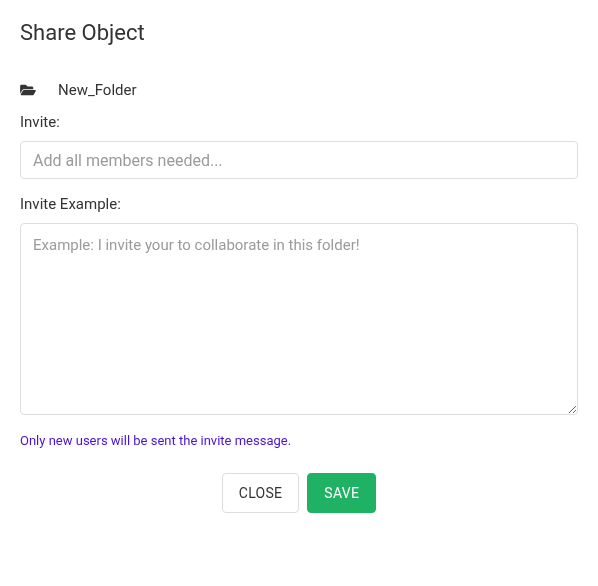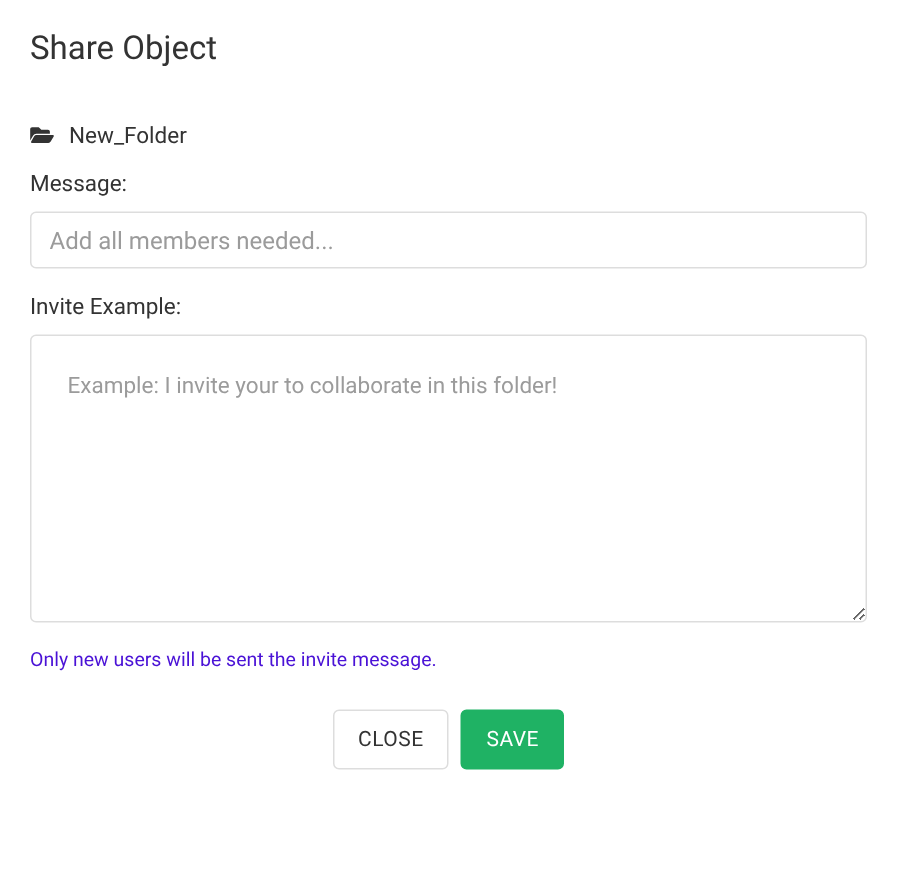--- a/index.html
+++ b/index.html
@@ -17,21 +17,21 @@
     }
     .header-title {
       font-size: 22px;
       font-weight: 400;
       color: #333;
       margin-bottom: 36px;
     }
     .folder-row {
       display: flex;
       align-items: center;
-      gap: 10px;
+      gap: 22px;
       margin-bottom: 14px;
       font-size: 15px;
       color: #333;
     }
     .folder-icon svg {
       width: 16px;
       height: 14px;
       display: block;
     }
     .field-label {
@@ -53,21 +53,21 @@
       margin-bottom: 16px;
     }
     .members-input::placeholder {
       color: #9b9b9b;
     }
     .invite-textarea {
       width: 100%;
       height: 192px;
       border: 1px solid #ddd;
       border-radius: 4px;
-      padding: 24px;
+      padding: 12px;
       font-size: 15px;
       font-family: inherit;
       color: #333;
       outline: none;
       resize: both;
       margin-bottom: 14px;
     }
     .invite-textarea::placeholder {
       color: #9b9b9b;
     }
@@ -110,21 +110,21 @@
 
 <div class="folder-row">
   <span class="folder-icon">
     <svg viewBox="0 0 576 512" fill="#333">
       <path d="M572.694 292.093L500.27 416.248A63.997 63.997 0 0 1 444.989 448H45.025c-18.523 0-30.064-20.093-20.731-36.093l72.424-124.155A64 64 0 0 1 152 256h399.964c18.523 0 30.064 20.093 20.73 36.093zM152 224h328v-48c0-26.51-21.49-48-48-48H272l-64-64H48C21.49 64 0 85.49 0 112v278.046l69.077-118.418C86.214 242.25 117.989 224 152 224z"></path>
     </svg>
   </span>
   <span>New_Folder</span>
 </div>
 
-<label class="field-label">Message:</label>
+<label class="field-label">Invite:</label>
 <input type="text" class="members-input" placeholder="Add all members needed..." style="">
 
 <label class="field-label">Invite Example:</label>
 <textarea class="invite-textarea" placeholder="Example: I invite your to collaborate in this folder!" style=""></textarea>
 
 <div class="notice-text">Only new users will be sent the invite message.</div>
 
 <div class="button-row">
   <button class="btn btn-close">CLOSE</button>
   <button class="btn btn-save">SAVE</button>

